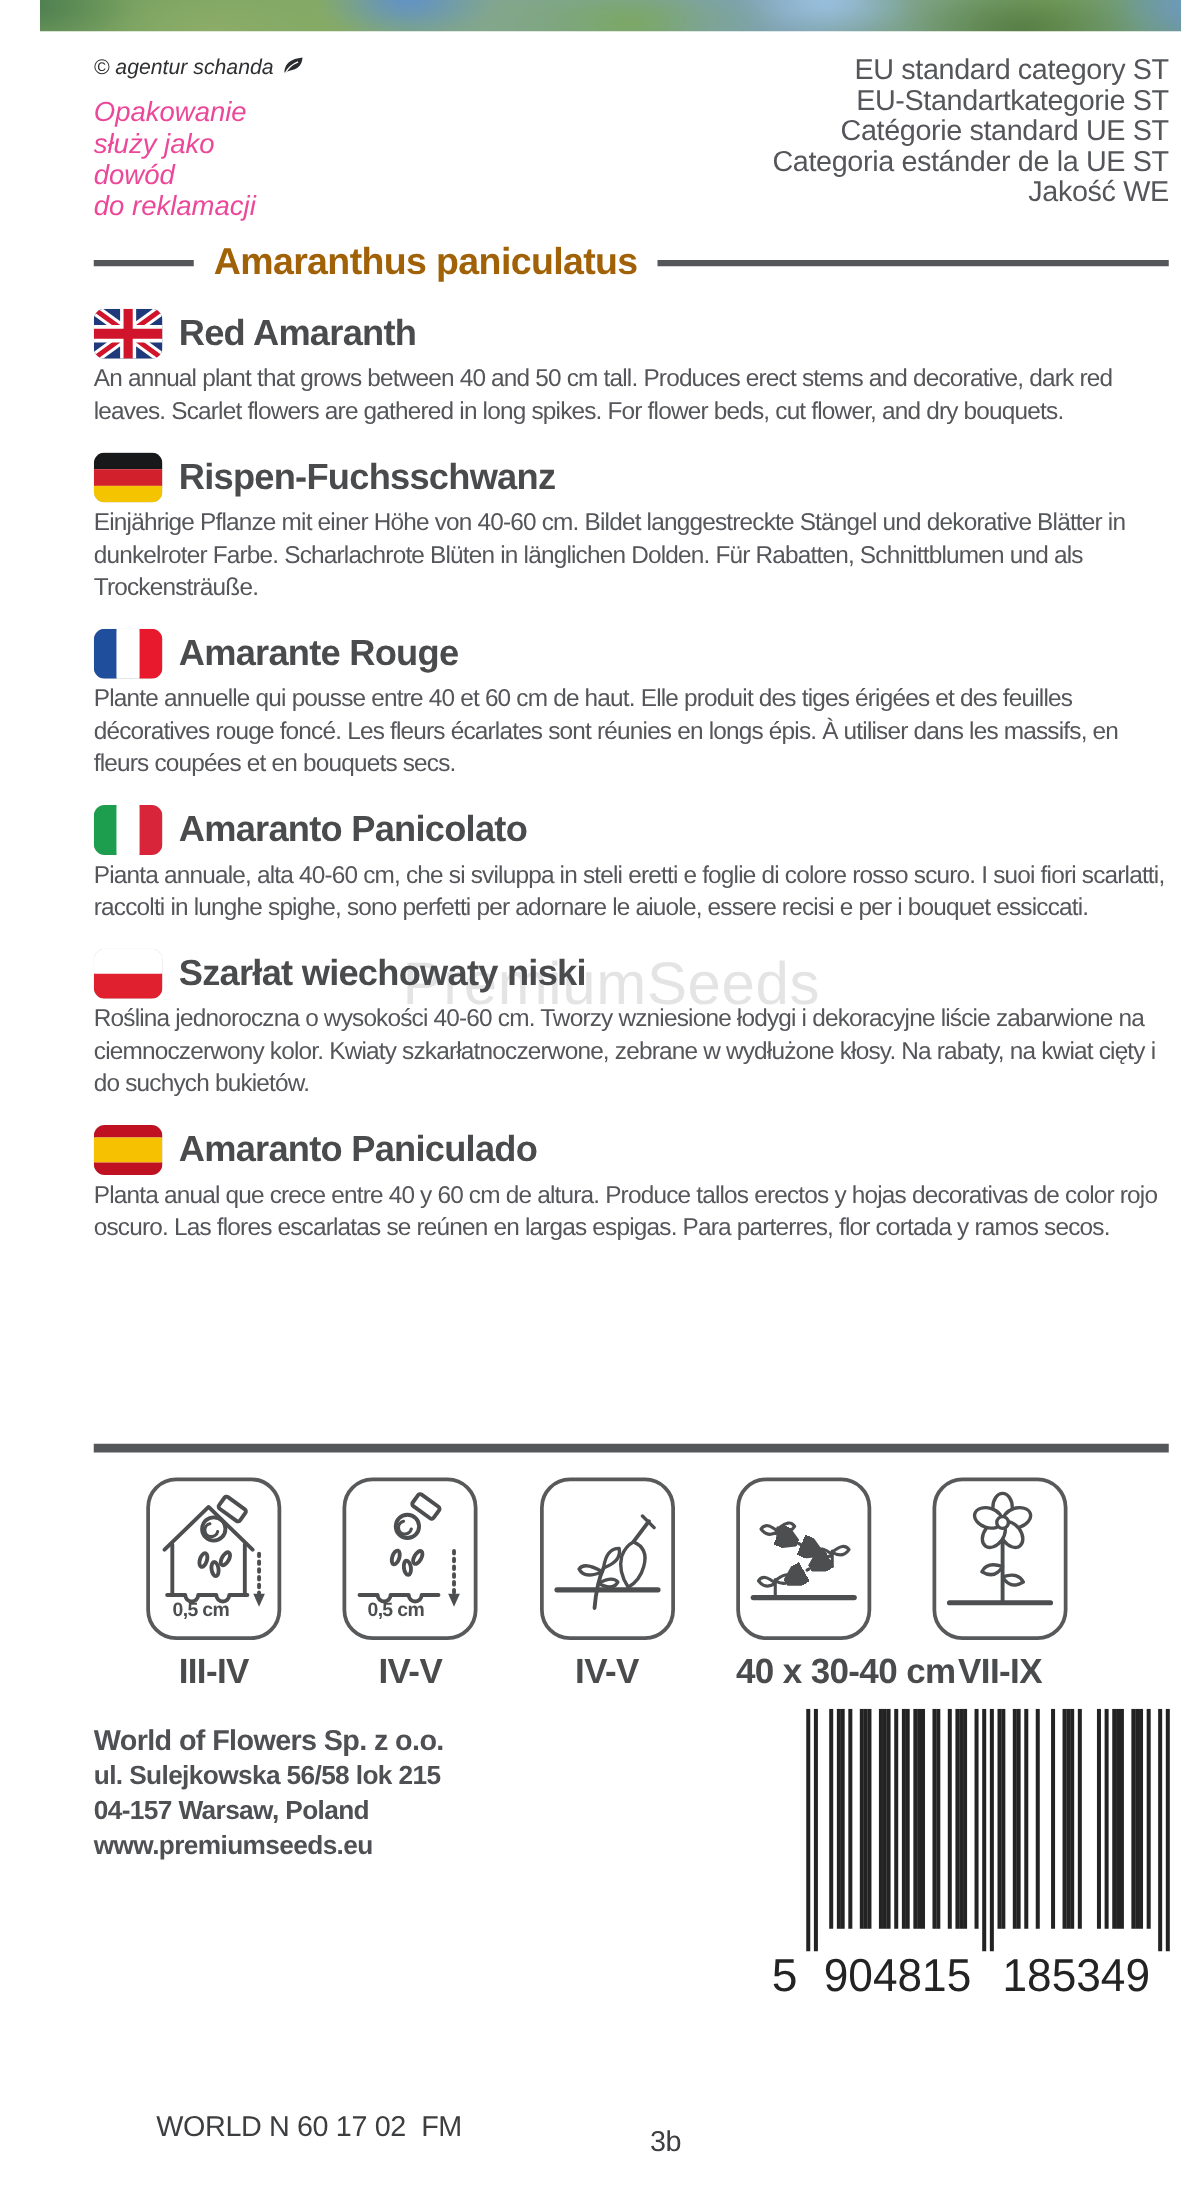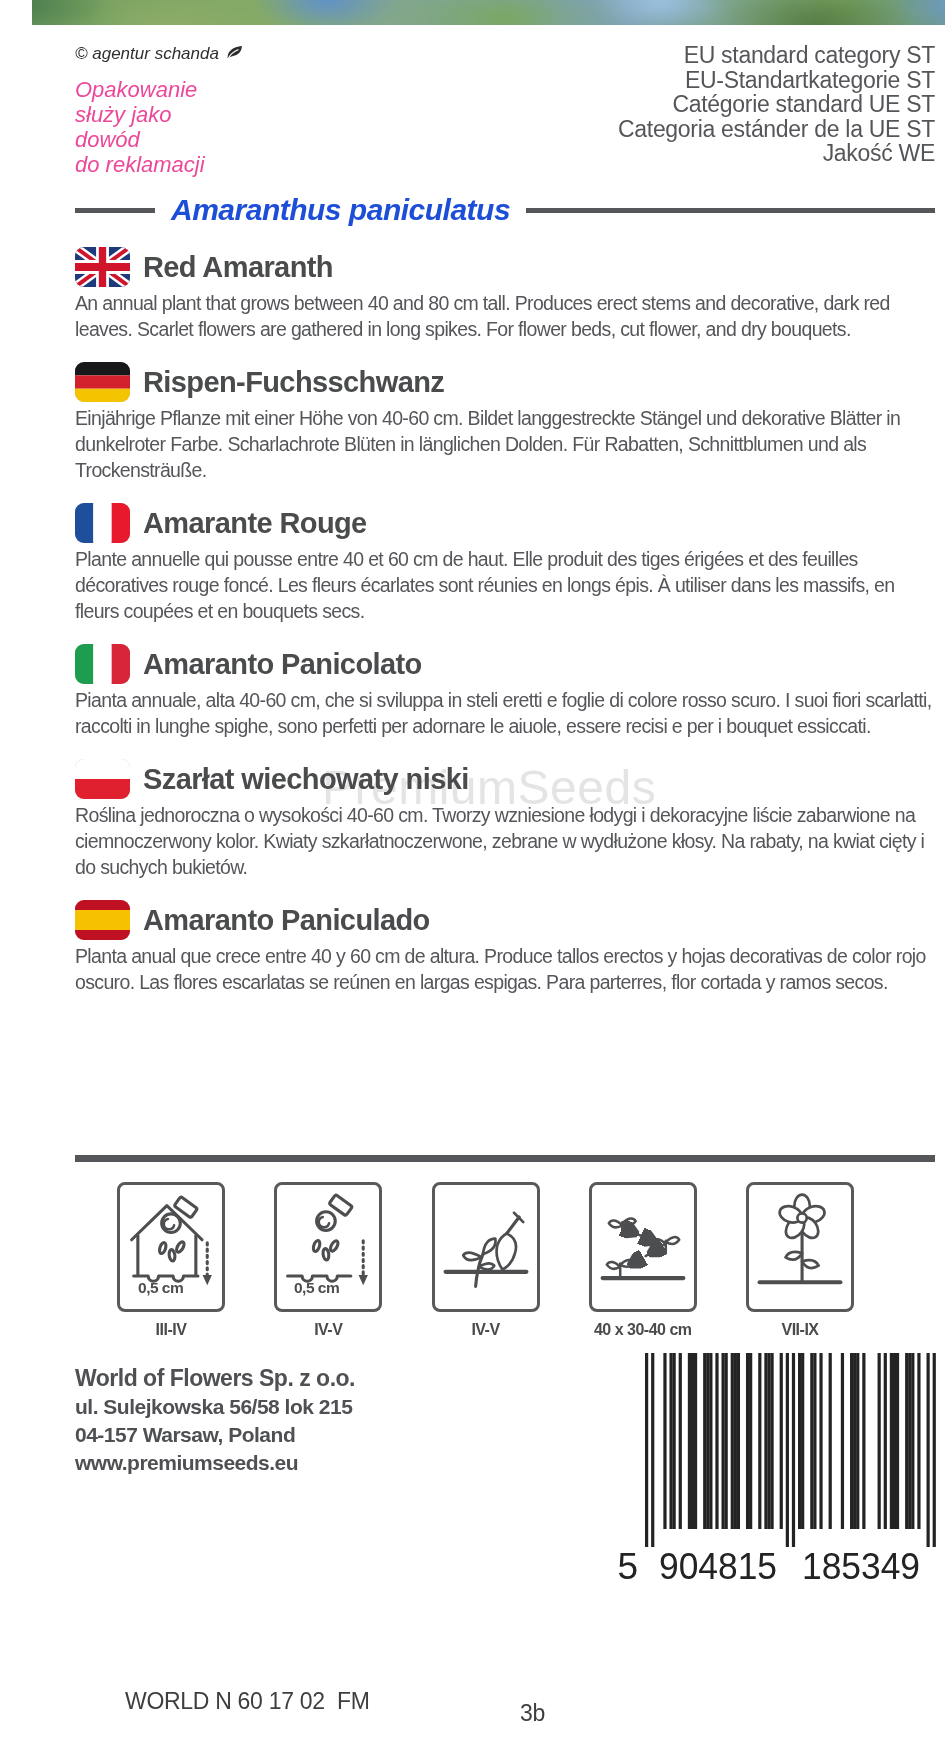--- a/index.html
+++ b/index.html
@@ -19,42 +19,42 @@
       linear-gradient(90deg,#6f9a5c,#86ab67 30%,#7fa0c9 55%,#7aa35f 80%,#5c8bc4);}
   .top-info{display:flex;justify-content:space-between;padding:18px 42px 0 43px;}
   .copyright{font-size:17px;font-style:italic;color:#2e2f31;display:flex;align-items:center;gap:6px;}
   .claim{margin-top:12px;font-style:italic;font-size:22px;line-height:25px;color:#ec4899;}
   .eu-cats{text-align:right;font-size:23px;line-height:24.5px;color:#55565a;letter-spacing:-0.3px;}
   
   .title-row{display:flex;align-items:center;margin:16px 42px 0 43px;}
   .title-row .rule{height:5px;background:#55565a;}
   .rule-short{width:80px;}
   .rule-long{flex:1;}
-  .species{font-size:30px;font-weight:bold;font-style:italic;color:#1d4ed8;margin:0 16px;letter-spacing:-0.5px;white-space:nowrap;}
+  .species{font-size:30px;font-weight:bold;color:#a16207;margin:0 16px;letter-spacing:-0.5px;white-space:nowrap;}
   
   .sections{padding:0 42px 0 43px;position:relative;z-index:1;}
   .section{margin-top:20px;}
   .sec-head{display:flex;align-items:center;gap:13px;height:40px;}
   .flag{width:55px;height:40px;border-radius:9px;overflow:hidden;flex:0 0 auto;
         box-shadow:inset 0 0 0 1.5px rgba(130,130,132,.55);position:relative;}
   .flag svg{display:block;width:100%;height:100%;}
   .sec-title{font-size:29px;font-weight:bold;color:#4a4b4d;margin:0;letter-spacing:-0.6px;white-space:nowrap;}
   .sec-body{margin:3px 0 0;font-size:19.5px;line-height:26px;letter-spacing:-0.65px;color:#55565a;}
   .watermark{position:absolute;left:322px;top:760px;font-size:48px;color:rgba(88,89,91,0.16);
              letter-spacing:0.5px;z-index:2;pointer-events:none;}
   
   .divider{height:7px;background:#55565a;margin:160px 42px 0 43px;}
   .sow-row{display:flex;justify-content:space-between;width:737px;margin:20px 0 0 85px;}
   .sow-item{width:108px;text-align:center;}
-  .sow-box{box-sizing:border-box;width:108px;height:130px;border:3.5px solid #58595b;border-radius:8px;
+  .sow-box{box-sizing:border-box;width:108px;height:130px;border:3.5px solid #58595b;border-radius:24px;
            display:flex;align-items:center;justify-content:center;background:#fff;}
   .sow-box svg{display:block;}
   .pict{stroke:#4d4e50;fill:none;stroke-width:3;stroke-linecap:round;stroke-linejoin:round;}
   .pict text{stroke:none;fill:#4d4e50;font-family:"Liberation Sans",sans-serif;font-weight:bold;font-size:15px;letter-spacing:-0.5px;}
-  .sow-label{margin-top:9px;font-size:16px;font-weight:bold;color:#4a4b4d;white-space:nowrap;letter-spacing:-0.5px;}
+  .sow-label{margin-top:9px;font-size:28px;font-weight:bold;color:#4a4b4d;white-space:nowrap;letter-spacing:-0.5px;}
   
   .bottom-row{display:flex;justify-content:space-between;align-items:flex-start;margin:14px 40px 0 43px;gap:44px;}
   .address{padding-top:10px;font-weight:bold;color:#4f5053;}
   .company{font-size:23px;line-height:30px;letter-spacing:-0.5px;}
   .addr-line{font-size:21px;line-height:28px;letter-spacing:-0.5px;}
   .barcode{width:322px;}
   #barcode-svg{width:322px;height:232px;}
   #barcode-svg rect{fill:#232323;}
   #barcode-svg text{font-family:"Liberation Sans",sans-serif;font-size:37px;fill:#232323;}
   
@@ -114,21 +114,21 @@
           <svg viewBox="0 0 60 40" preserveAspectRatio="none">
             <rect width="60" height="40" fill="#1e3a7b"></rect>
             <path d="M0 0 L60 40 M60 0 L0 40" stroke="#fff" stroke-width="9"></path>
             <path d="M0 0 L60 40 M60 0 L0 40" stroke="#cf142b" stroke-width="4"></path>
             <path d="M30 0 V40 M0 20 H60" stroke="#fff" stroke-width="14"></path>
             <path d="M30 0 V40 M0 20 H60" stroke="#cf142b" stroke-width="8"></path>
           </svg>
         </span>
         <h2 class="sec-title">Red Amaranth</h2>
       </div>
-      <p class="sec-body">An annual plant that grows between 40 and 80 cm tall. Produces erect stems and decorative, dark red leaves. Scarlet flowers are gathered in long spikes. For flower beds, cut flower, and dry bouquets.</p>
+      <p class="sec-body">An annual plant that grows between 40 and 50 cm tall. Produces erect stems and decorative, dark red leaves. Scarlet flowers are gathered in long spikes. For flower beds, cut flower, and dry bouquets.</p>
     </div>
 
     <div class="section">
       <div class="sec-head">
         <span class="flag">
           <svg viewBox="0 0 60 40" preserveAspectRatio="none">
             <rect width="60" height="13.4" y="0" fill="#17181a"></rect>
             <rect width="60" height="13.3" y="13.4" fill="#d2202c"></rect>
             <rect width="60" height="13.3" y="26.7" fill="#f4c400"></rect>
           </svg>

